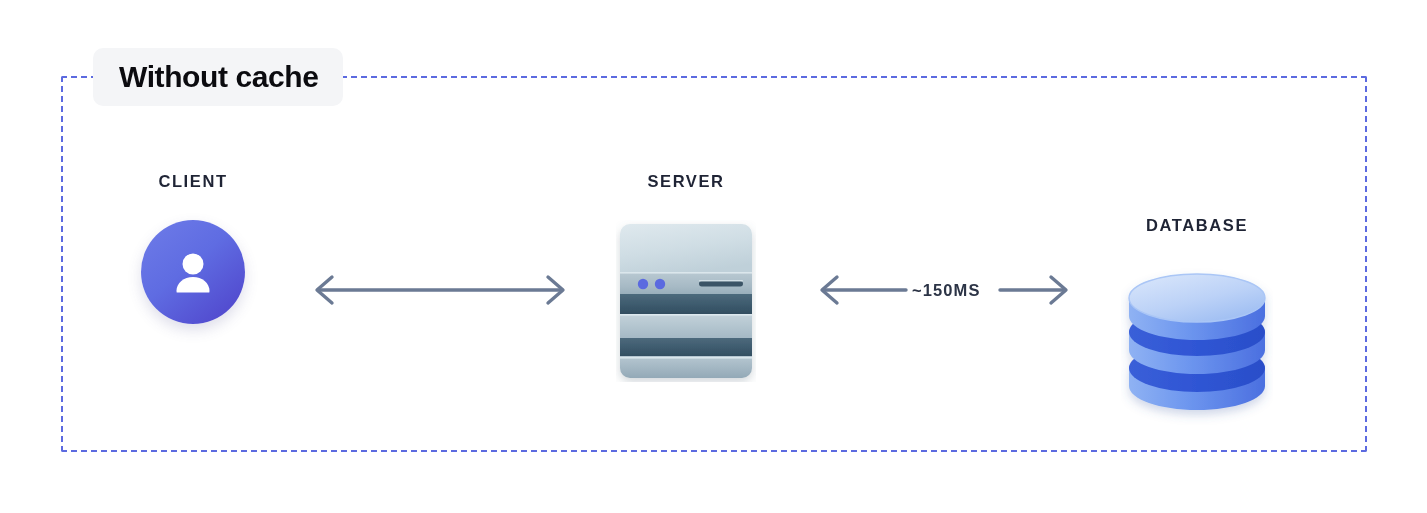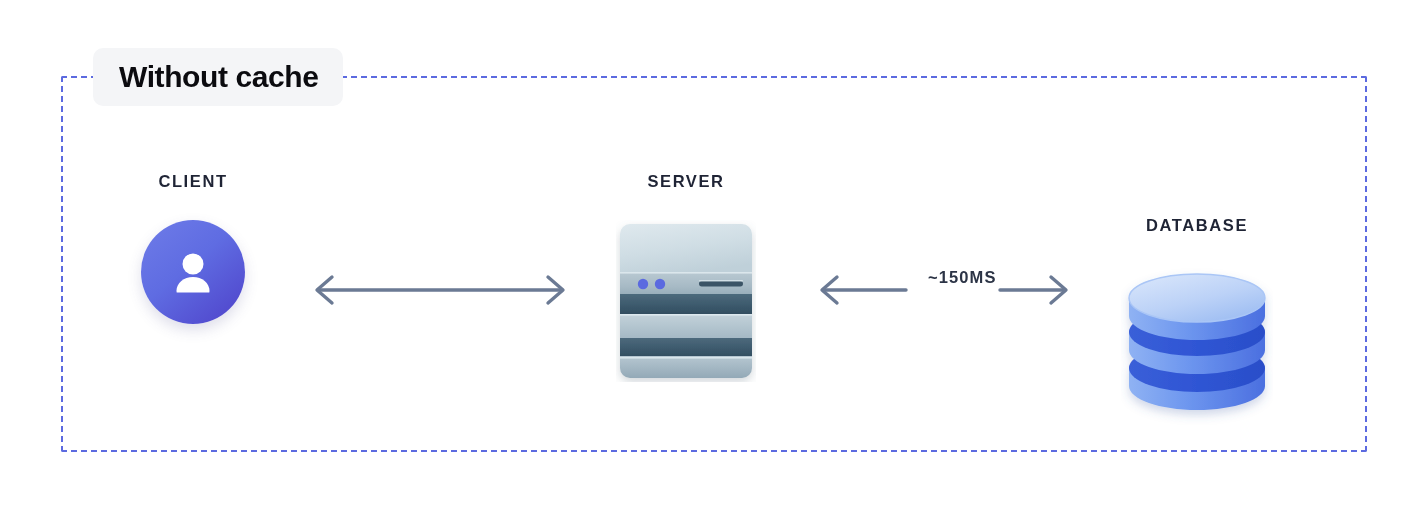--- a/index.html
+++ b/index.html
@@ -105,22 +105,21 @@
   .arrow-label {
     position: absolute;
     font-size: 16.5px;
     font-weight: 700;
     letter-spacing: 1.1px;
     color: #2c3446;
     white-space: nowrap;
   }
   #latency-label {
     left: 912px;
-    top: 268px;
-    margin-left: 16px;
+    top: 281px;
   }
 
   
   .server-art { position: relative; }
   .db-art { position: relative; }
 </style>
 </head>
 <body>
 
 <div id="stage">

